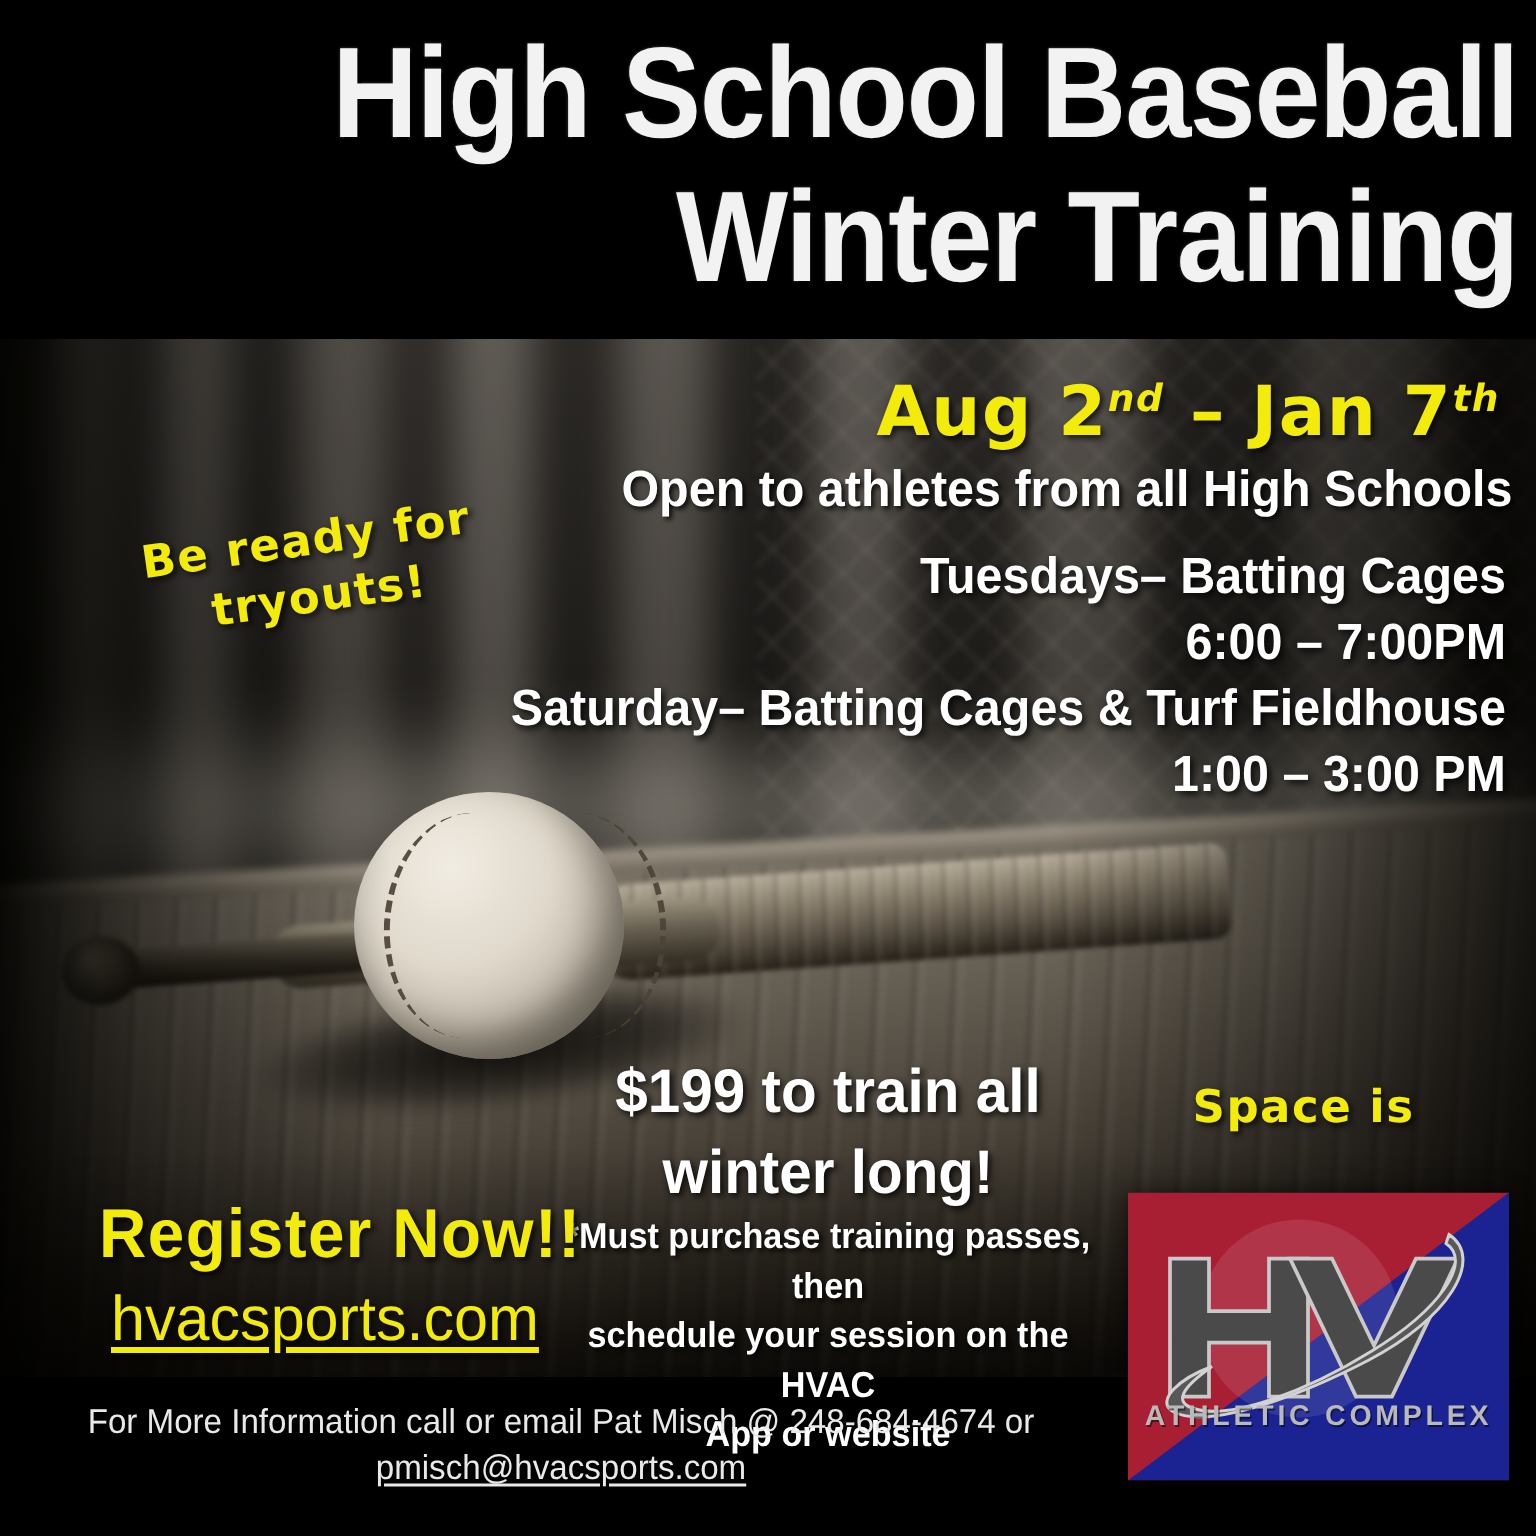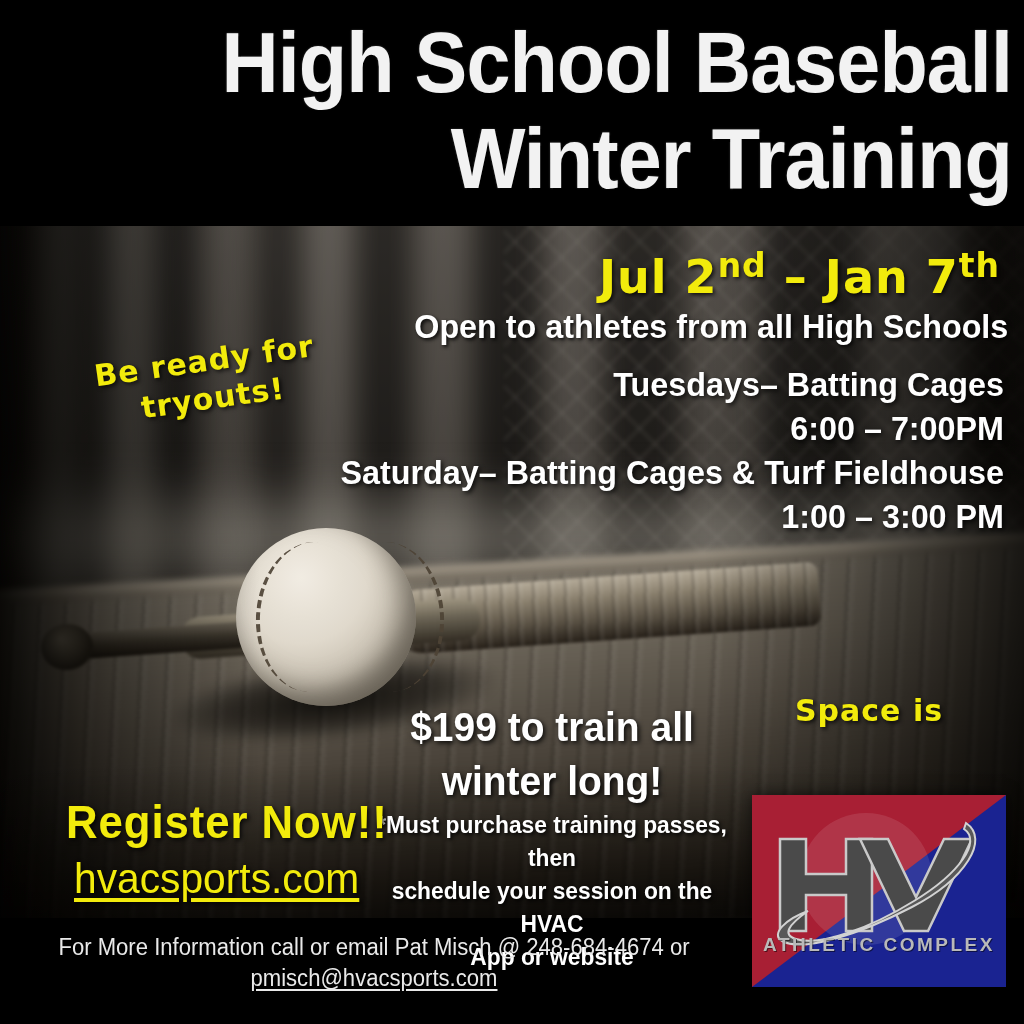--- a/index.html
+++ b/index.html
@@ -196,21 +196,21 @@
     letter-spacing:1px;
   }
 
   .date-line{
     position:absolute;right:24px;top:240px;
     font-size:46px;
     line-height:52px;
     white-space:nowrap;
     text-shadow:2px 2px 4px rgba(0,0,0,.8);
   }
-  .date-line sup{font-size:33px;vertical-align:super;}
+  .date-line sup{font-size:25px;vertical-align:super;font-style:italic;}
 
   .openline{
     position:absolute;right:16px;top:306px;
     color:#ffffff;
     font-family:"Liberation Sans Narrow","Liberation Sans", sans-serif;
     font-weight:700;
     font-size:34px;
     line-height:40px;
     white-space:nowrap;
     transform:scaleX(.95);
@@ -237,21 +237,21 @@
     position:absolute;left:96px;top:340px;
     font-size:30px;
     line-height:38px;
     width:250px;
     transform:rotate(-8deg);
     text-shadow:2px 2px 4px rgba(0,0,0,.75);
   }
   .tryouts .l2{display:block;padding-left:42px;}
 
   .spacelimited{
-    position:absolute;left:795px;top:692px;
+    position:absolute;left:795px;top:720px;
     font-size:30px;
     line-height:38px;
     text-shadow:2px 2px 4px rgba(0,0,0,.8);
   }
   .spacelimited .small-bang{font-size:18px;}
 
   .price{
     position:absolute;left:372px;top:700px;
     width:360px;
     text-align:center;
@@ -382,21 +382,21 @@
 
   <div class="band-top"></div>
   <div class="band-bottom"></div>
 
   <div class="title-wrap">
     <span class="title-line">High School Baseball</span>
     <span class="title-line">Winter Training</span>
   </div>
 
   <div class="date-line marker">
-    <span>Jul</span>
+    <span>Aug</span>
     <span>2</span><sup>nd</sup>
     <span>–</span>
     <span>Jan</span>
     <span>7</span><sup>th</sup>
   </div>
 
   <div class="openline">Open to athletes from all High Schools</div>
 
   <div class="schedule">
     <div>Tuesdays– Batting Cages</div>

